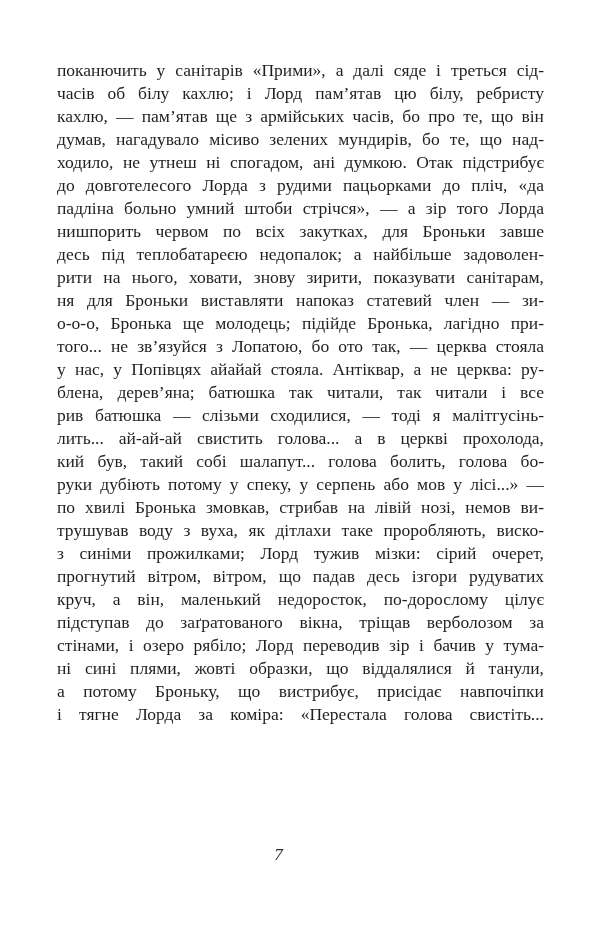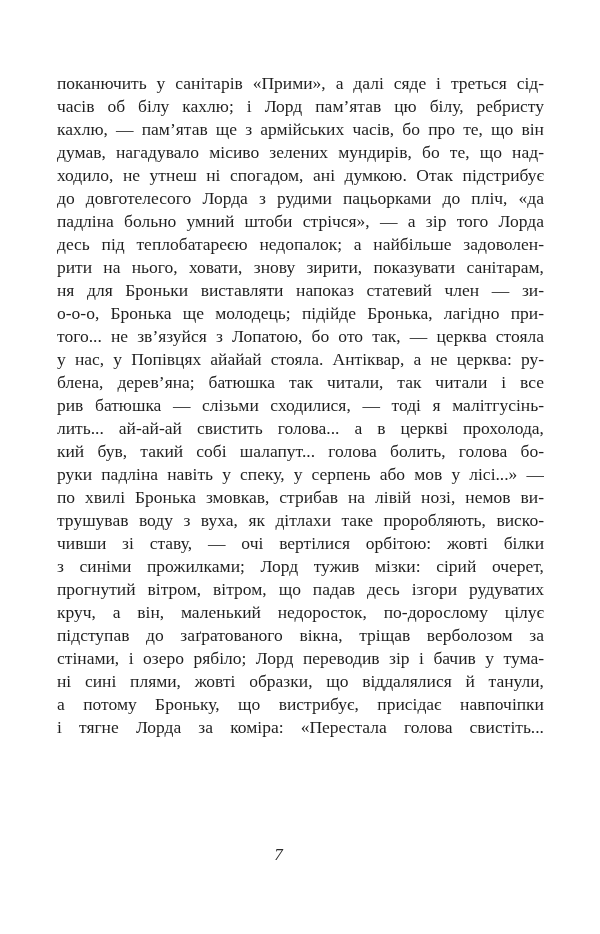--- a/index.html
+++ b/index.html
@@ -16,21 +16,21 @@
     position: relative;
     width: 600px;
     height: 934px;
     background: #ffffff;
     font-family: "Liberation Serif", "DejaVu Serif", serif;
     color: #1f1f1f;
   }
   .text-block {
     position: absolute;
     left: 57px;
-    top: 72px;
+    top: 59px;
     width: 487px;
   }
   .line {
     font-size: 17.5px;
     line-height: 23px;
     height: 23px;
     text-align: justify;
     text-align-last: justify;
     text-justify: inter-word;
     white-space: normal;
@@ -53,34 +53,34 @@
 
 <div class="page">
   <div class="text-block">
       <div class="line">поканючить у санітарів «Прими», а далі сяде і треться сід-</div>
       <div class="line">часів об білу кахлю; і Лорд пам’ятав цю білу, ребристу</div>
       <div class="line">кахлю, — пам’ятав ще з армійських часів, бо про те, що він</div>
       <div class="line">думав, нагадувало місиво зелених мундирів, бо те, що над-</div>
       <div class="line">ходило, не утнеш ні спогадом, ані думкою. Отак підстрибує</div>
       <div class="line">до довготелесого Лорда з рудими пацьорками до пліч, «да</div>
       <div class="line">падліна больно умний штоби стрічся», — а зір того Лорда</div>
+      <div class="line">нишпорить червом по всіх закутках, для Броньки завше</div>
       <div class="line">десь під теплобатареєю недопалок; а найбільше задоволен-</div>
       <div class="line">рити на нього, ховати, знову зирити, показувати санітарам,</div>
       <div class="line">ня для Броньки виставляти напоказ статевий член — зи-</div>
       <div class="line">о-о-о, Бронька ще молодець; підійде Бронька, лагідно при-</div>
       <div class="line">того... не зв’язуйся з Лопатою, бо ото так, — церква стояла</div>
       <div class="line">у нас, у Попівцях айайай стояла. Антіквар, а не церква: ру-</div>
       <div class="line">блена, дерев’яна; батюшка так читали, так читали і все</div>
       <div class="line">рив батюшка — слізьми сходилися, — тоді я малітгусінь-</div>
       <div class="line">лить... ай-ай-ай свистить голова... а в церкві прохолода,</div>
       <div class="line">кий був, такий собі шалапут... голова болить, голова бо-</div>
-      <div class="line">руки падліна навіть у спеку, у серпень або мов у лісі...» —</div>
+      <div class="line">руки дубіють потому у спеку, у серпень або мов у лісі...» —</div>
       <div class="line">по хвилі Бронька змовкав, стрибав на лівій нозі, немов ви-</div>
       <div class="line">трушував воду з вуха, як дітлахи таке проробляють, виско-</div>
-      <div class="line">чивши зі ставу, — очі вертілися орбітою: жовті білки</div>
       <div class="line">з синіми прожилками; Лорд тужив мізки: сірий очерет,</div>
       <div class="line">прогнутий вітром, вітром, що падав десь ізгори рудуватих</div>
       <div class="line">круч, а він, маленький недоросток, по-дорослому цілує</div>
       <div class="line">підступав до заґратованого вікна, тріщав верболозом за</div>
       <div class="line">стінами, і озеро рябіло; Лорд переводив зір і бачив у тума-</div>
       <div class="line">ні сині плями, жовті образки, що віддалялися й танули,</div>
       <div class="line">а потому Броньку, що вистрибує, присідає навпочіпки</div>
       <div class="line">і тягне Лорда за коміра: «Перестала голова свистіть...</div>
     </div>
   <div class="page-number">7</div>

